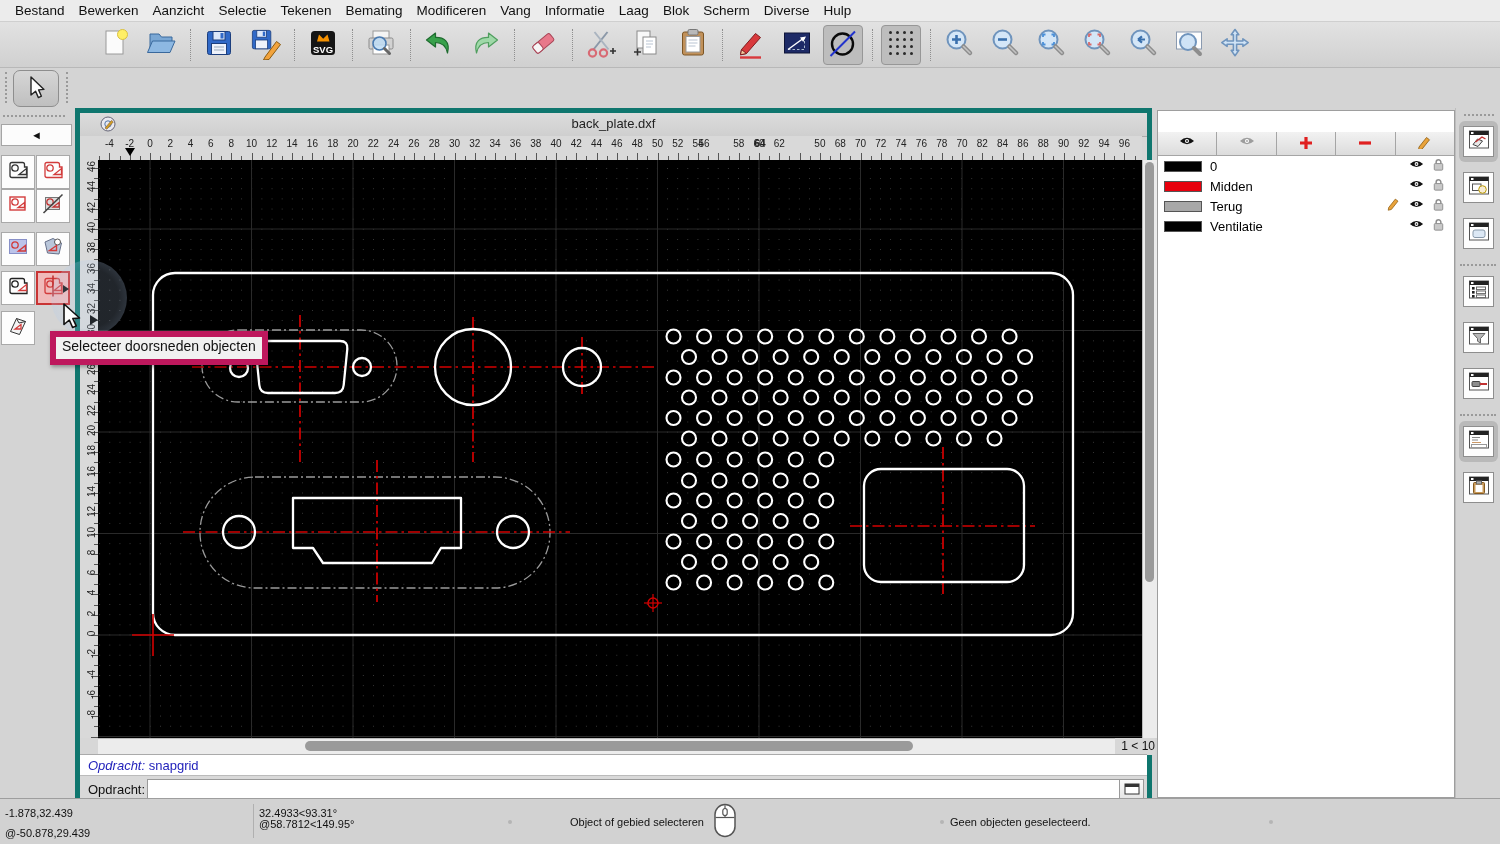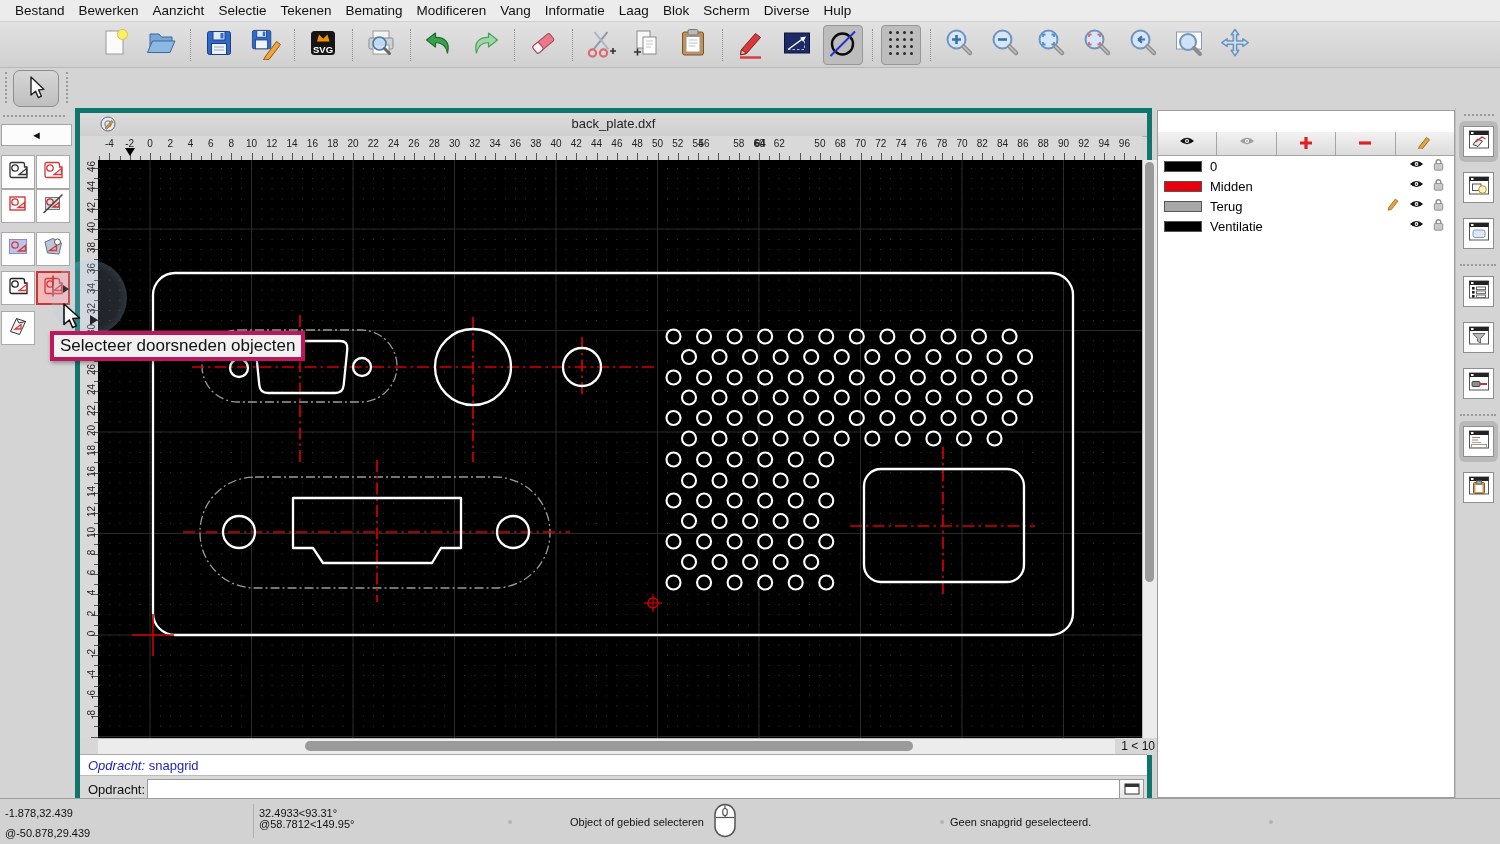--- a/index.html
+++ b/index.html
@@ -95,22 +95,22 @@
             box-sizing:border-box;display:flex;align-items:center;justify-content:center;}
   .dock-pressed{position:absolute;left:3px;width:39px;height:41px;background:#b9b9b9;border-radius:6px;}
   .dock-dots{position:absolute;left:4px;width:36px;border-top:2px dotted #9a9a9a;}
   
   #statusbar{position:absolute;left:0;top:798px;width:1500px;height:46px;background:#d2d2d2;
              border-top:1px solid #9e9e9e;box-sizing:border-box;font-size:11px;color:#111;}
   .sb-text{position:absolute;white-space:nowrap;}
   .sb-div{position:absolute;top:5px;height:34px;border-left:1px solid #b0b0b0;}
   .sb-dot{position:absolute;width:4px;height:4px;border-radius:50%;background:#b5b5b5;}
   
-  #tooltip{position:absolute;left:50px;top:331px;height:21px;background:#f1f1f1;border:4px solid #be185d;
-           box-shadow:1px 2px 4px rgba(0,0,0,0.35);font-size:17px;padding:1px 6px 0 6px;z-index:60;white-space:nowrap;}
+  #tooltip{position:absolute;left:50px;top:331px;height:21px;background:#f1f1f1;border:6px solid #be185d;
+           box-shadow:1px 2px 4px rgba(0,0,0,0.35);font-size:14px;padding:1px 6px 0 6px;z-index:60;white-space:nowrap;}
   #click-highlight{position:absolute;left:51px;top:260px;width:76px;height:76px;border-radius:50%;
                    background:radial-gradient(circle,rgba(185,210,240,0.18) 55%,rgba(175,200,235,0.34) 88%,rgba(145,175,215,0.5) 100%);
                    z-index:40;pointer-events:none;}
   #cursor{position:absolute;left:62px;top:303px;z-index:70;pointer-events:none;}
 </style>
 </head>
 <body>
 
 <div id="app">
   <div id="menubar">
@@ -1028,21 +1028,21 @@
     <div class="sb-text" style="left:259px;top:19px">@58.7812&lt;149.95°</div>
     <div class="sb-dot" style="left:508px;top:21px"></div>
     <div class="sb-text" style="left:570px;top:17px">Object of gebied selecteren</div>
     <span id="mouse-icon" style="position:absolute;left:713px;top:3px"><svg width="24" height="37" viewBox="0 0 24 36" xmlns="http://www.w3.org/2000/svg">
           <rect x="2" y="2" width="20" height="32" rx="10" fill="#ffffff" stroke="#555" stroke-width="1.5"></rect>
           <line x1="12" y1="2.8" x2="12" y2="15" stroke="#555" stroke-width="1.2"></line>
           <line x1="2.6" y1="15" x2="21.4" y2="15" stroke="#555" stroke-width="1.2"></line>
           <rect x="9.8" y="6" width="4.4" height="7" rx="2.2" fill="#ffffff" stroke="#555" stroke-width="1.2"></rect>
         </svg></span>
     <div class="sb-dot" style="left:940px;top:21px"></div>
-    <div class="sb-text" style="left:950px;top:17px">Geen snapgrid geselecteerd.</div>
+    <div class="sb-text" style="left:950px;top:17px">Geen objecten geselecteerd.</div>
     <div class="sb-dot" style="left:1269px;top:21px"></div>
   </div>
 
   <div id="click-highlight"></div>
   <span id="cursor"><svg width="22" height="28" viewBox="0 0 22 28" xmlns="http://www.w3.org/2000/svg">
         <path d="M2 1 L2 21.5 L7.3 17 L10.6 24.5 L14.2 22.9 L10.9 15.6 L17.5 15 Z" fill="#fdfdfd" stroke="#111" stroke-width="1.6" stroke-linejoin="round"></path>
       </svg></span>
   <div id="tooltip">Selecteer doorsneden objecten</div>
 </div>
 

